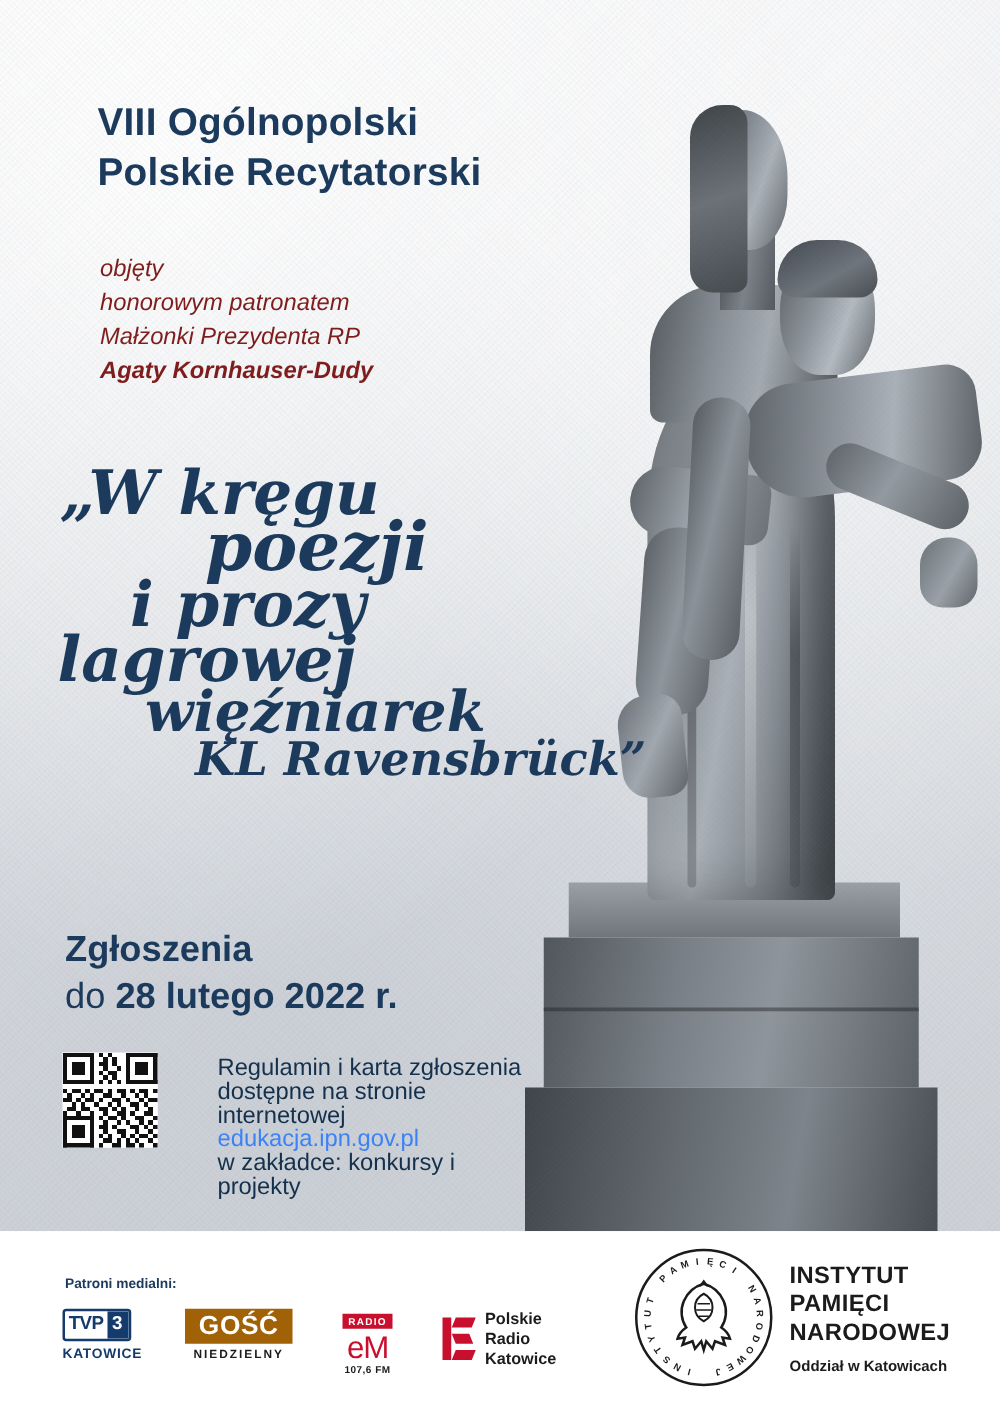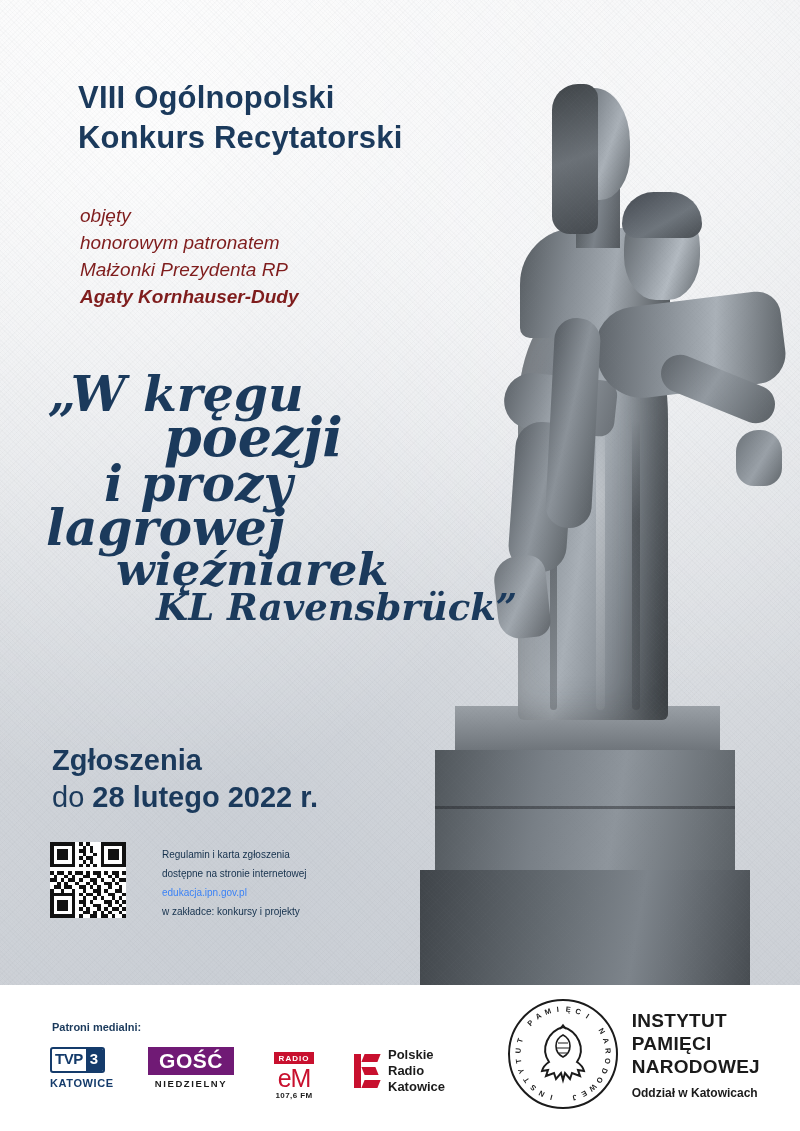--- a/index.html
+++ b/index.html
@@ -242,25 +242,25 @@
   .qr {
     position: absolute;
     left: 50px;
     top: 842px;
     width: 76px;
     height: 76px;
     background: #ffffff;
   }
   .info {
     position: absolute;
-    left: 162px;
+    left: 174px;
     top: 845px;
     width: 250px;
     color: #14304c;
-    font-size: 10px;
+    font-size: 19px;
     line-height: 19px;
   }
   .info .link {
     color: #3b82f6;
     text-decoration: none;
   }
 
   
   .footer {
     position: absolute;
@@ -313,21 +313,21 @@
   .tvp-sub {
     margin-top: 4px;
     color: #143b6b;
     font-weight: bold;
     font-size: 11px;
     letter-spacing: .6px;
   }
   
   .logo-gosc { width: 86px; }
   .gosc-main {
-    background: #701a75;
+    background: #a16207;
     color: #ffffff;
     font-weight: bold;
     font-size: 21px;
     line-height: 25px;
     text-align: center;
     letter-spacing: .5px;
     padding: 1px 4px 2px 4px;
   }
   .gosc-sub {
     margin-top: 3px;
@@ -470,21 +470,21 @@
       <div class="mon-shape hand-b"></div>
       <div class="mon-shape supporting-arm"></div>
     </div>
   </div>
 
   <div class="title-block">
     <div class="title-line">
       <span class="roman">VIII</span>
       <span>Ogólnopolski</span>
     </div>
-    <div class="title-line">Konkurs Recytatorski</div>
+    <div class="title-line">Polskie Recytatorski</div>
   </div>
 
   <div class="patronage">
     <div>objęty</div>
     <div>honorowym patronatem</div>
     <div>Małżonki Prezydenta RP</div>
     <div class="strong">Agaty Kornhauser-Dudy</div>
   </div>
 
   <div class="maintitle">

